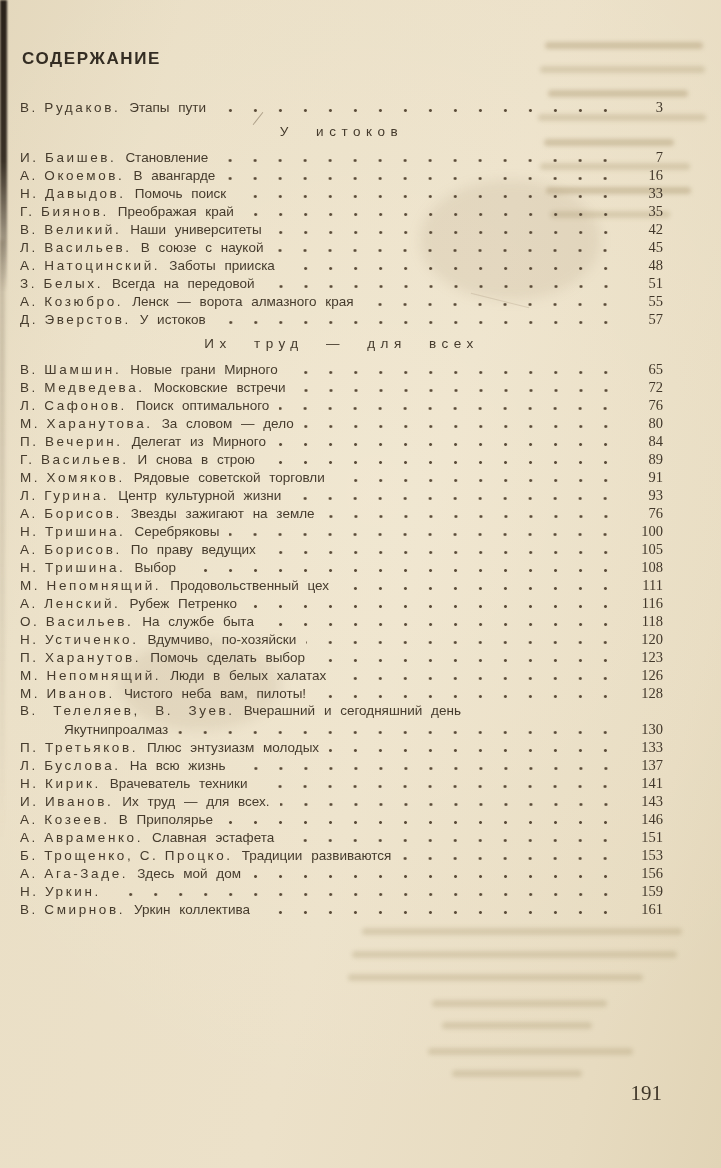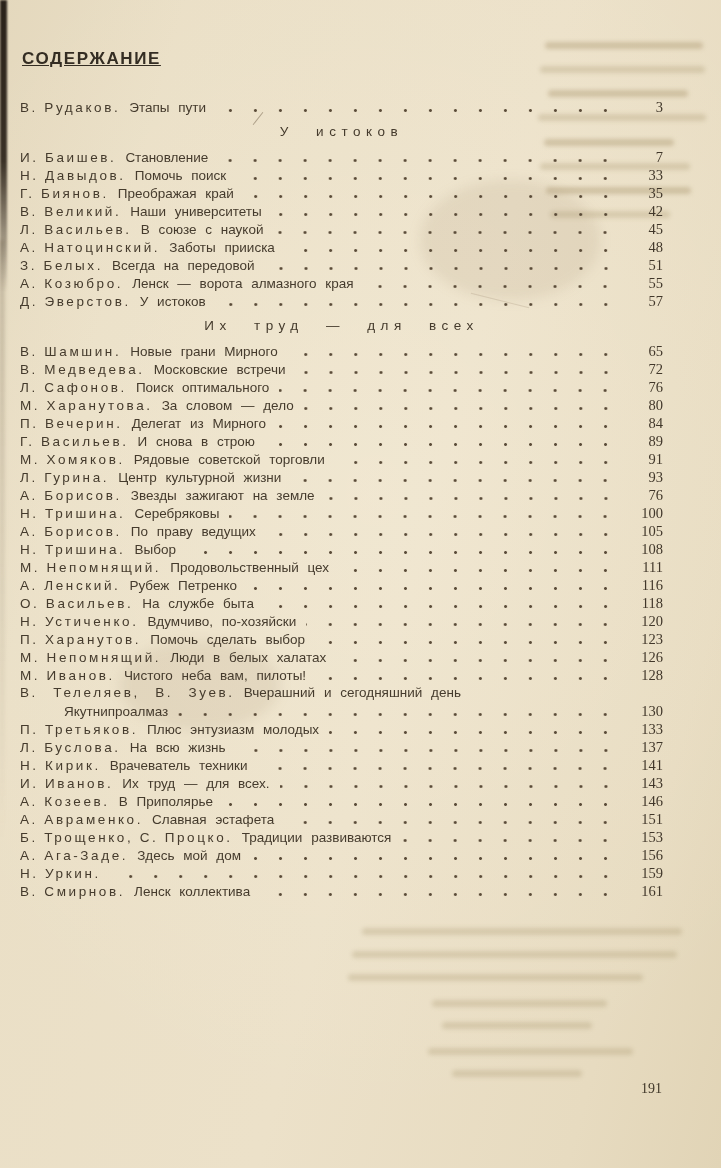--- a/index.html
+++ b/index.html
@@ -21,21 +21,21 @@
     background:linear-gradient(to bottom,#2a221a 0%,#3a3126 55%, rgba(58,49,38,0) 100%);
     filter:blur(1px);
   }
   .edge-left-soft{
     position:absolute;left:0;top:240px;width:4px;height:600px;
     background:linear-gradient(to bottom, rgba(90,76,56,.35), rgba(90,76,56,0));
     filter:blur(2px);
   }
   .page-title{
     position:absolute;left:22px;top:49px;margin:0;
-    font-size:17px;font-weight:bold;letter-spacing:1.6px;color:#342d23;text-decoration:underline;
+    font-size:17px;font-weight:bold;letter-spacing:1.6px;color:#342d23;
   }
   .toc{
     position:absolute;left:20px;top:91px;width:643px;margin-top:8px;
   }
   .row{
     display:flex;align-items:baseline;height:18px;
     font-size:13.5px;white-space:nowrap;color:#453b2d;
   }
   .author{letter-spacing:2.6px;margin-right:9px;}
   .etitle{word-spacing:5px;}
@@ -51,21 +51,21 @@
     min-width:36px;text-align:right;color:#41372a;
   }
   .section-heading{
     height:18px;margin:7px 0 7px;text-align:center;
     font-size:13.5px;letter-spacing:5.5px;word-spacing:13px;color:#453b2d;
   }
   .row.wrap-first{word-spacing:9px;}
   .row.cont{padding-left:44px;}
   .folio{
     position:absolute;right:59px;top:1081px;
-    font-family:"Liberation Serif", serif;font-size:14px;color:#3f3628;
+    font-family:"Liberation Serif", serif;font-size:21px;color:#3f3628;
   }
   
   .ghost{position:absolute;border-radius:4px;background:rgba(163,142,101,0.38);filter:blur(2.2px);}
   .ghost.g2{background:rgba(163,142,101,0.28);}
   .scratch{position:absolute;background:rgba(99,83,60,0.45);}
   .stain{position:absolute;border-radius:50%;background:rgba(148,126,88,0.12);filter:blur(6px);}
 </style>
 </head>
 <body>
 
@@ -110,20 +110,26 @@
         <span class="pagenum">3</span>
       </div>
       <div class="section-heading">У истоков</div>
       <div class="row">
         <span class="author">И. Баишев.</span>
         <span class="etitle">Становление</span>
         <span class="leader"></span>
         <span class="pagenum">7</span>
       </div>
       <div class="row">
+        <span class="author">А. Окоемов.</span>
+        <span class="etitle">В авангарде</span>
+        <span class="leader"></span>
+        <span class="pagenum">16</span>
+      </div>
+      <div class="row">
         <span class="author">Н. Давыдов.</span>
         <span class="etitle">Помочь поиск</span>
         <span class="leader"></span>
         <span class="pagenum">33</span>
       </div>
       <div class="row">
         <span class="author">Г. Биянов.</span>
         <span class="etitle">Преображая край</span>
         <span class="leader"></span>
         <span class="pagenum">35</span>
@@ -336,20 +342,20 @@
         <span class="leader"></span>
         <span class="pagenum">156</span>
       </div>
       <div class="row">
         <span class="author">Н. Уркин.</span>
         <span class="leader"></span>
         <span class="pagenum">159</span>
       </div>
       <div class="row">
         <span class="author">В. Смирнов.</span>
-        <span class="etitle">Ленск коллектива</span>
+        <span class="etitle">Уркин коллектива</span>
         <span class="leader"></span>
         <span class="pagenum">161</span>
       </div>
     </div>
 
   <div class="folio">191</div>
 </div>
 
 </body></html>

